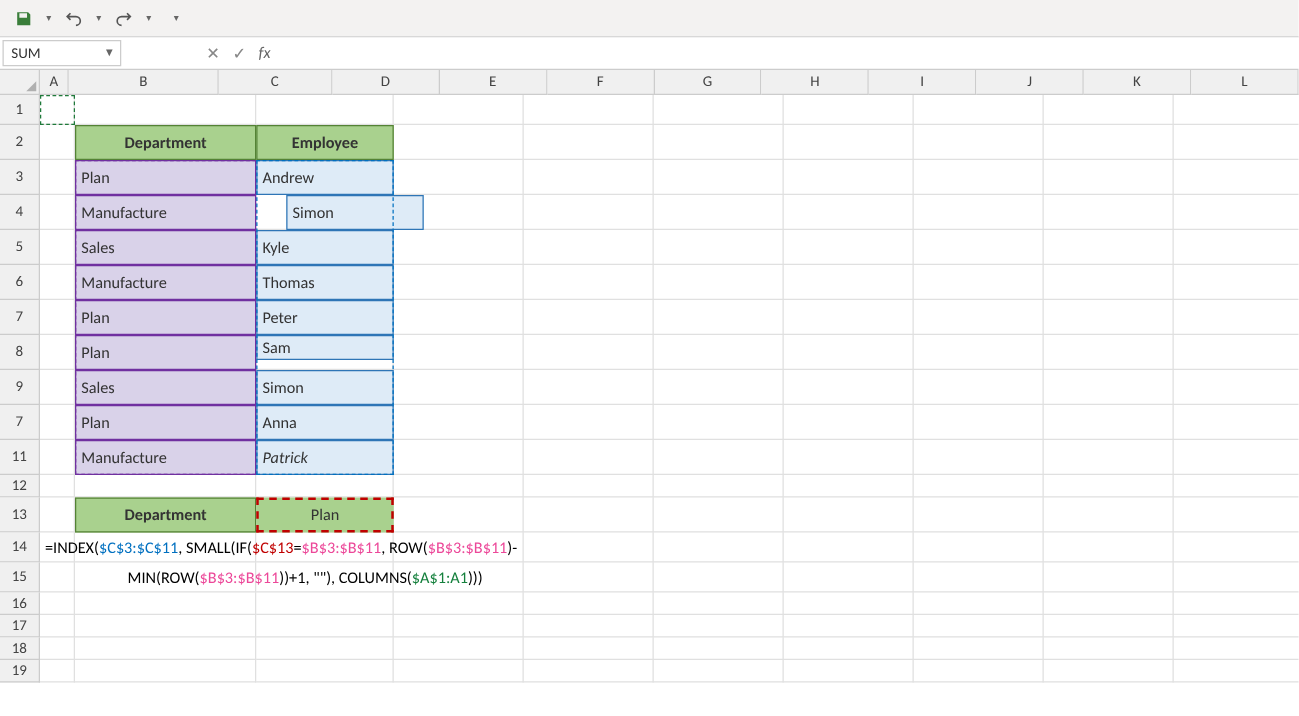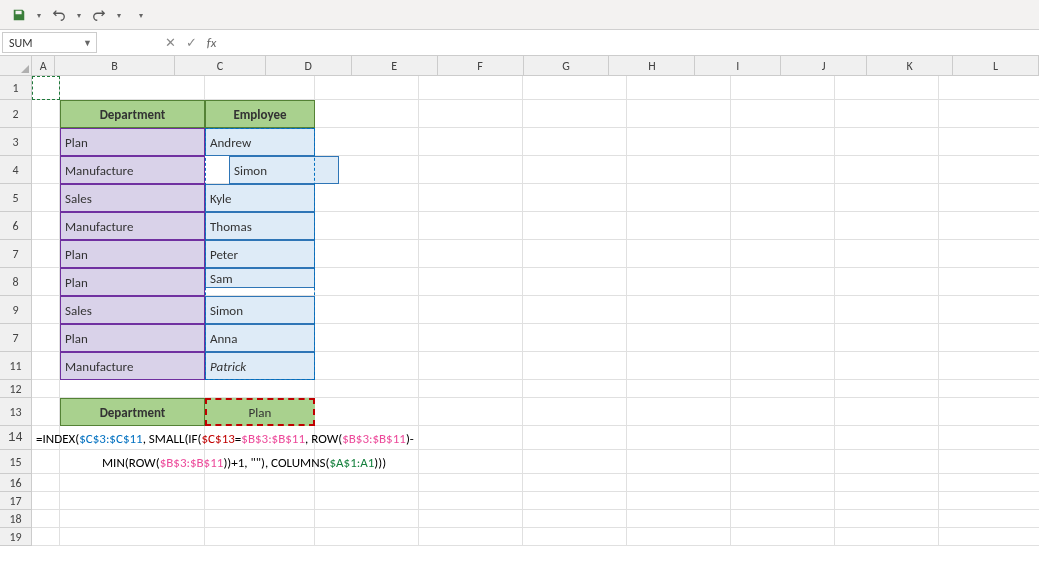--- a/index.html
+++ b/index.html
@@ -90,21 +90,21 @@
         <div class="row-h" style="height: 28px;">4</div>
         <div class="row-h" style="height: 28px;">5</div>
         <div class="row-h" style="height: 28px;">6</div>
         <div class="row-h" style="height: 28px;">7</div>
         <div class="row-h" style="height: 28px;">8</div>
         <div class="row-h" style="height: 28px;">9</div>
         <div class="row-h" style="height: 28px;">7</div>
         <div class="row-h" style="height: 28px;">11</div>
         <div class="row-h" style="height: 18px;">12</div>
         <div class="row-h" style="height: 28px;">13</div>
-        <div class="row-h" style="height: 24px; font-family: Liberation Mono, monospace;">14</div>
+        <div class="row-h" style="height: 24px;">14</div>
         <div class="row-h" style="height: 24px;">15</div>
         <div class="row-h" style="height: 18px;">16</div>
         <div class="row-h" style="height: 18px;">17</div>
         <div class="row-h" style="height: 18px;">18</div>
         <div class="row-h" style="height: 18px;">19</div>
       </div>
   </div>
   <div style="display:flex; flex-direction:column; flex:1; overflow:hidden;">
     <div class="col-headers" id="colHeaders">
         <div class="col-h" style="width: 28px;">A</div>

